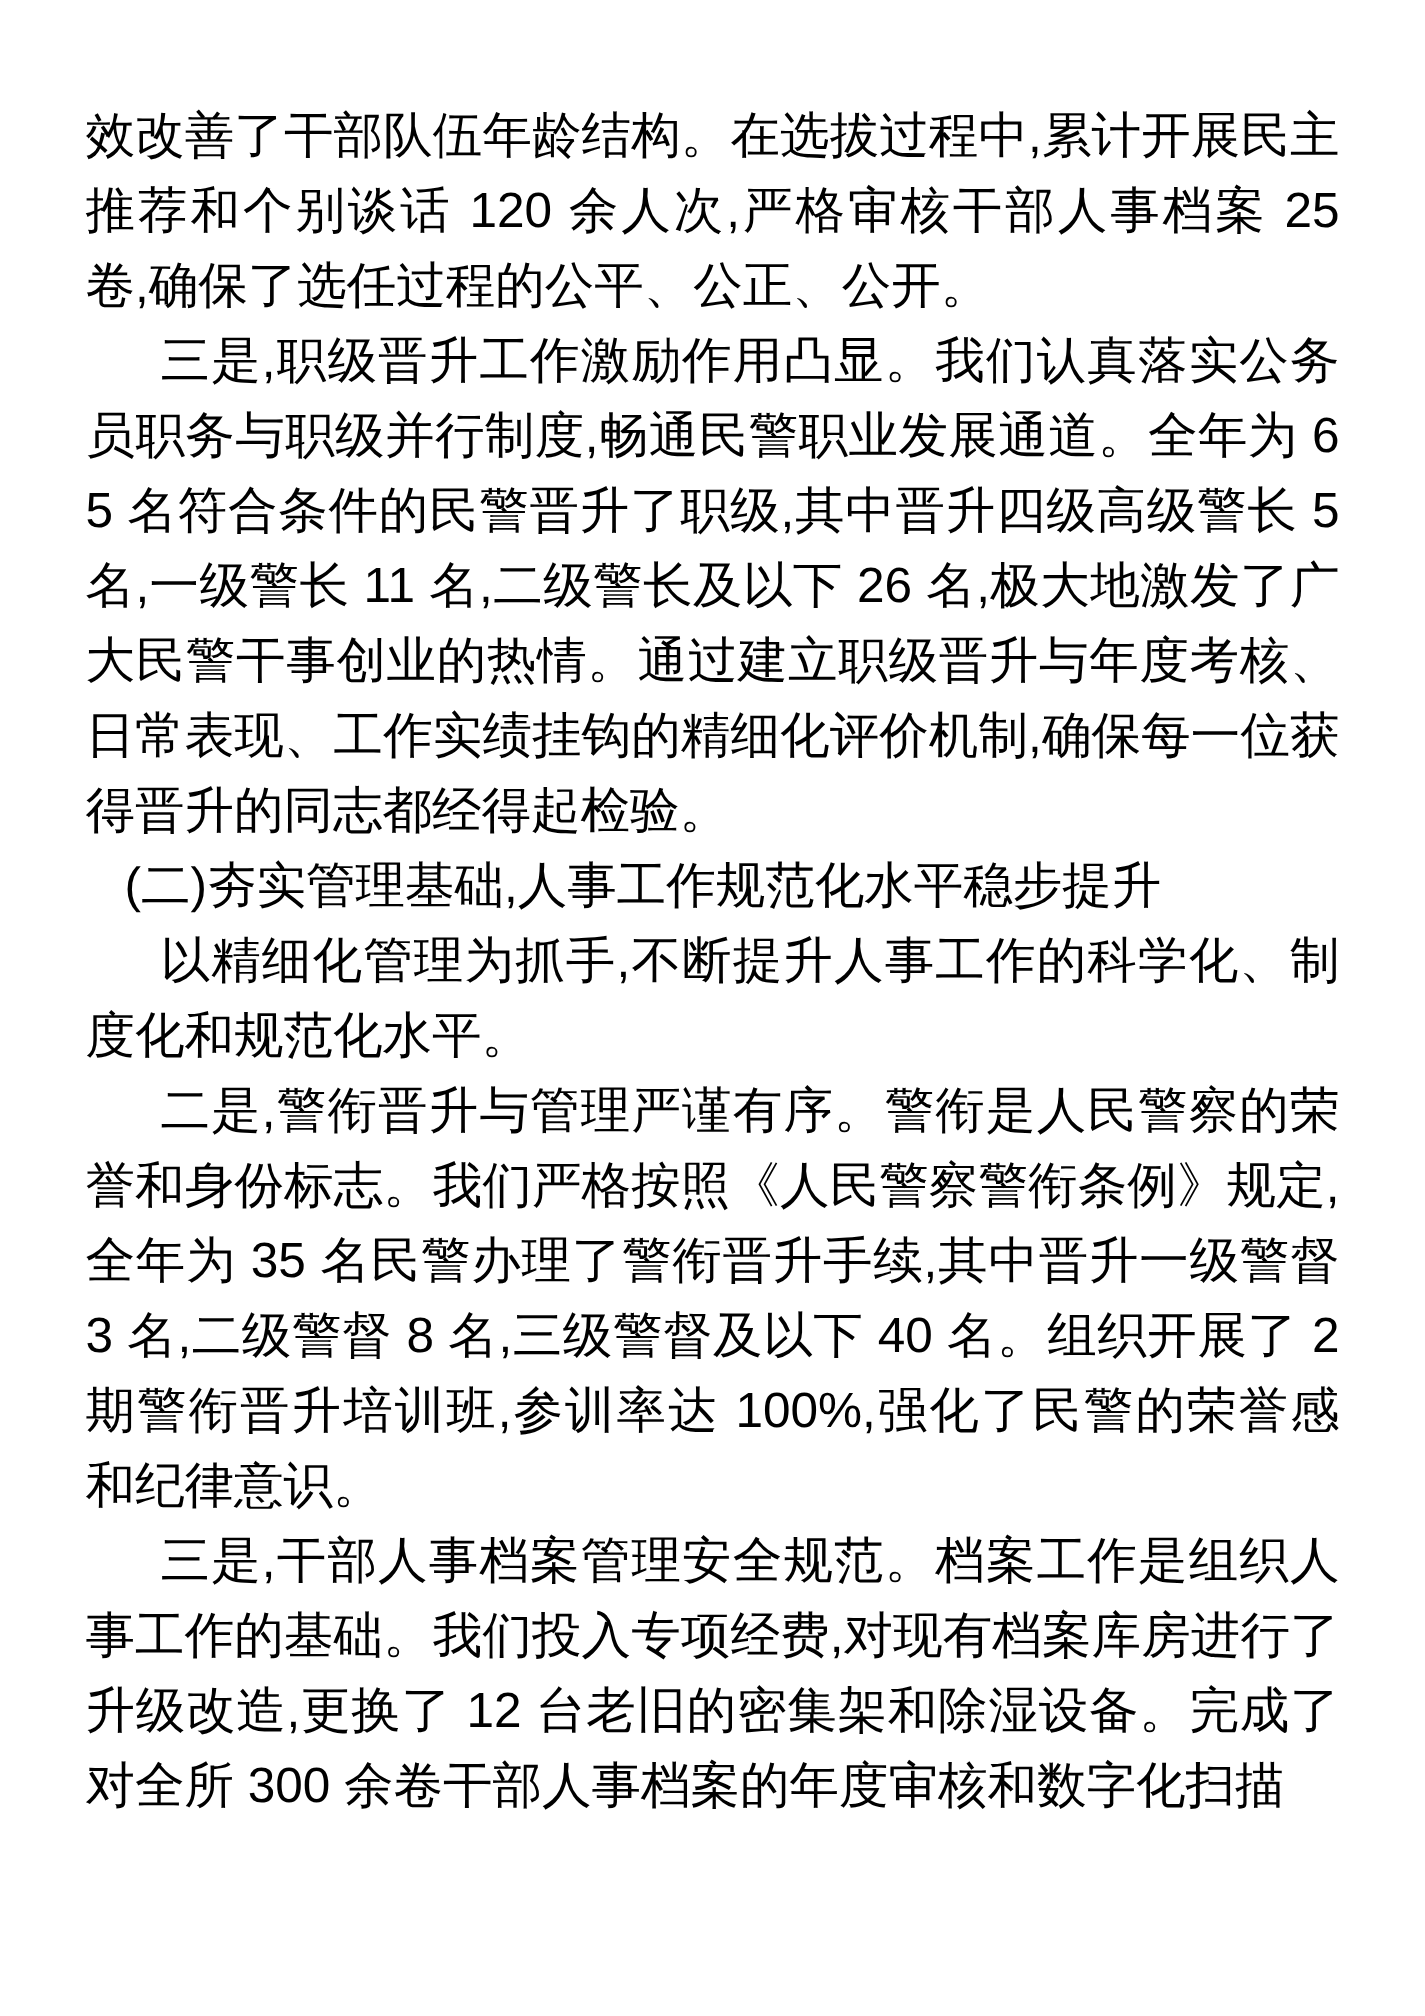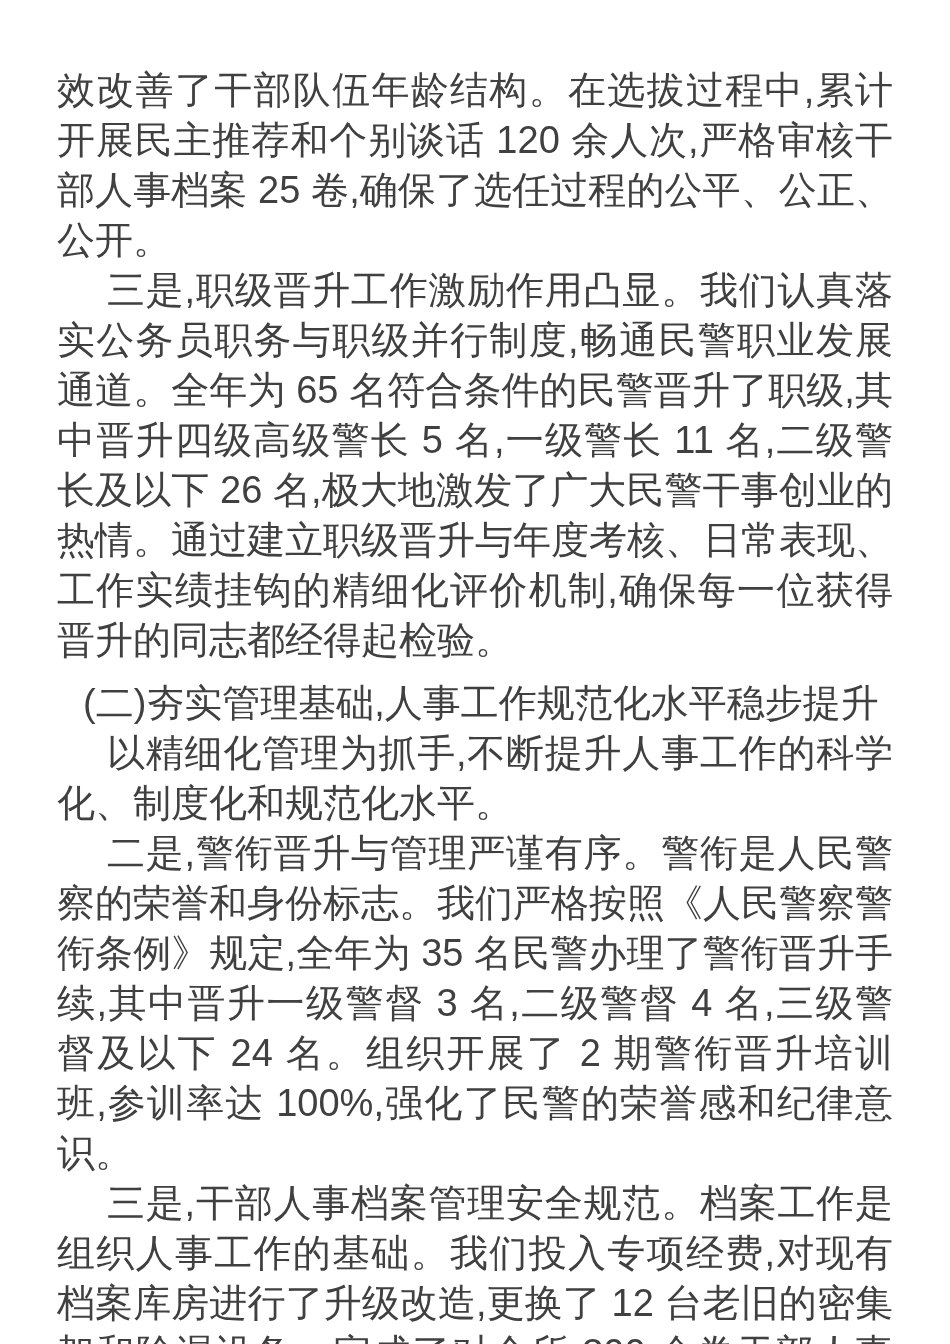--- a/index.html
+++ b/index.html
@@ -16,51 +16,50 @@
   .page {
     box-sizing: border-box;
     width: 950px;
     height: 1344px;
     background: #ffffff;
     padding: 65px 57px 0 57px;
   }
   .doc p {
     margin: 0;
     padding: 0;
-    font-size: 38px;
+    font-size: 33px;
     line-height: 50px;
-    color: #404040;
+    color: #000000;
     text-align: justify;
     text-justify: inter-ideograph;
     word-break: break-all;
   }
   .doc p.indent {
     text-indent: 50px;
   }
   .doc p.heading-indent {
     text-indent: 26px;
-    margin-top: 13px;
   }
   .lead {
     font-weight: 400;
   }
 </style>
 </head>
 <body>
 
 <div class="page">
   <div class="doc">
 
     <p><span>效改善了干部队伍年龄结构。在选拔过程中,累计开展民主推荐和个别谈话 120 余人次,严格审核干部人事档案 25 卷,确保了选任过程的公平、公正、公开。</span></p>
 
     <p class="indent"><span class="lead">三是</span><span>,职级晋升工作激励作用凸显。我们认真落实公务员职务与职级并行制度,畅通民警职业发展通道。全年为 65 名符合条件的民警晋升了职级,其中晋升四级高级警长 5 名,一级警长 11 名,二级警长及以下 26 名,极大地激发了广大民警干事创业的热情。通过建立职级晋升与年度考核、日常表现、工作实绩挂钩的精细化评价机制,确保每一位获得晋升的同志都经得起检验。</span></p>
 
     <p class="heading-indent"><span>(二)夯实管理基础,人事工作规范化水平稳步提升</span></p>
 
     <p class="indent"><span>以精细化管理为抓手,不断提升人事工作的科学化、制度化和规范化水平。</span></p>
 
 
-    <p class="indent"><span class="lead">二是</span><span>,警衔晋升与管理严谨有序。警衔是人民警察的荣誉和身份标志。我们严格按照《人民警察警衔条例》规定,全年为 35 名民警办理了警衔晋升手续,其中晋升一级警督 3 名,二级警督 4 名,三级警督及以下 24 名。组织开展了 2 期警衔晋升培训班,参训率达 100%,强化了民警的荣誉感和纪律意识。</span></p>
+    <p class="indent"><span class="lead">二是</span><span>,警衔晋升与管理严谨有序。警衔是人民警察的荣誉和身份标志。我们严格按照《人民警察警衔条例》规定,全年为 35 名民警办理了警衔晋升手续,其中晋升一级警督 3 名,二级警督 8 名,三级警督及以下 40 名。组织开展了 2 期警衔晋升培训班,参训率达 100%,强化了民警的荣誉感和纪律意识。</span></p>
 
     <p class="indent"><span class="lead">三是</span><span>,干部人事档案管理安全规范。档案工作是组织人事工作的基础。我们投入专项经费,对现有档案库房进行了升级改造,更换了 12 台老旧的密集架和除湿设备。完成了对全所 300 余卷干部人事档案的年度审核和数字化扫描</span></p>
 
   </div>
 </div>
 
 </body></html>

